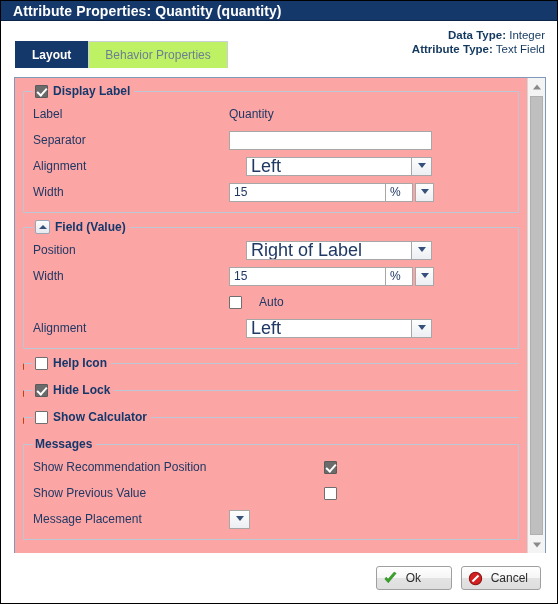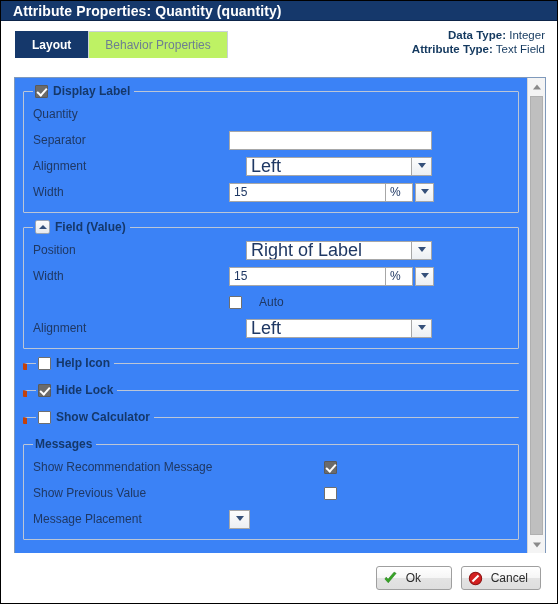--- a/index.html
+++ b/index.html
@@ -51,21 +51,21 @@
     line-height: 14px;
     font-size: 11.5px;
     color: #14395f;
   }
   .typeinfo .k { font-weight: bold; }
   .typeinfo .v { font-weight: normal; }
 
   .tabs {
     position: absolute;
     left: 14px;
-    top: 10px;
+    top: 20px;
     display: flex;
     align-items: center;
   }
   .tab {
     height: 27px;
     line-height: 27px;
     padding: 0 16px;
     font-size: 12px;
     box-sizing: border-box;
     cursor: pointer;
@@ -86,21 +86,21 @@
   }
   
   .panel {
     position: absolute;
     left: 13px;
     top: 76px;
     width: 532px;
     height: 477px;
     box-sizing: border-box;
     border: 1px solid #7f99bb;
-    background: #3b82f6;
+    background: #fca5a5;
     display: flex;
     overflow: hidden;
   }
   .panel-scrollarea {
     flex: 1 1 auto;
     padding: 6px 8px 4px 8px;
     box-sizing: border-box;
     overflow: hidden;
   }
   
@@ -150,21 +150,21 @@
     border: 1px solid #bcc6d6;
     border-radius: 1px;
     margin: 0 0 7px 0;
     padding: 3px 9px 7px 9px;
     box-sizing: border-box;
   }
   fieldset.group.thin {
     padding-top: 0;
     padding-bottom: 0;
     border-bottom: none;
-    border-left: 4px solid #c2410c;
+    border-left: 1px solid #c2410c;
     border-right: none;
     height: 12px;
     margin-bottom: 13px;
   }
   legend.grouplabel {
     font-size: 12px;
     font-weight: bold;
     color: #15386b;
     padding: 0 4px 0 2px;
     display: flex;
@@ -404,20 +404,21 @@
   <div class="panel">
     <div class="panel-scrollarea">
 
       <fieldset class="group">
         <legend class="grouplabel">
           <span class="cb checked"></span>
           <span>Display Label</span>
         </legend>
 
         <div class="row">
+          <div class="rlabel">Label</div>
           <div class="rvalue-static">Quantity</div>
         </div>
 
         <div class="row">
           <div class="rlabel">Separator</div>
           <input class="textbox sep" type="text" value="" style="">
         </div>
 
         <div class="row">
           <div class="rlabel">Alignment</div>
@@ -494,21 +495,21 @@
           <span>Show Calculator</span>
         </legend>
       </fieldset>
 
       <fieldset class="group">
         <legend class="grouplabel">
           <span>Messages</span>
         </legend>
 
         <div class="row">
-          <div class="rlabel">Show Recommendation Message</div>
+          <div class="rlabel">Show Recommendation Position</div>
           <div class="msgcheck-cell">
             <span class="cb checked"></span>
           </div>
         </div>
 
 
         <div class="row">
           <div class="rlabel">Show Previous Value</div>
           <div class="msgcheck-cell">
             <span class="cb"></span>

